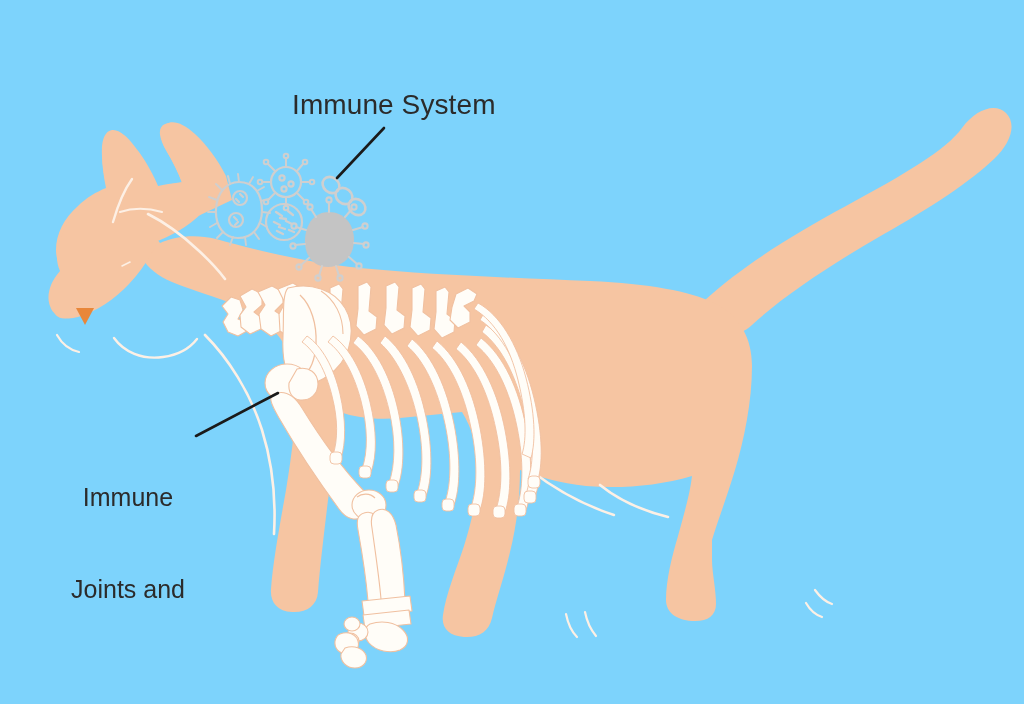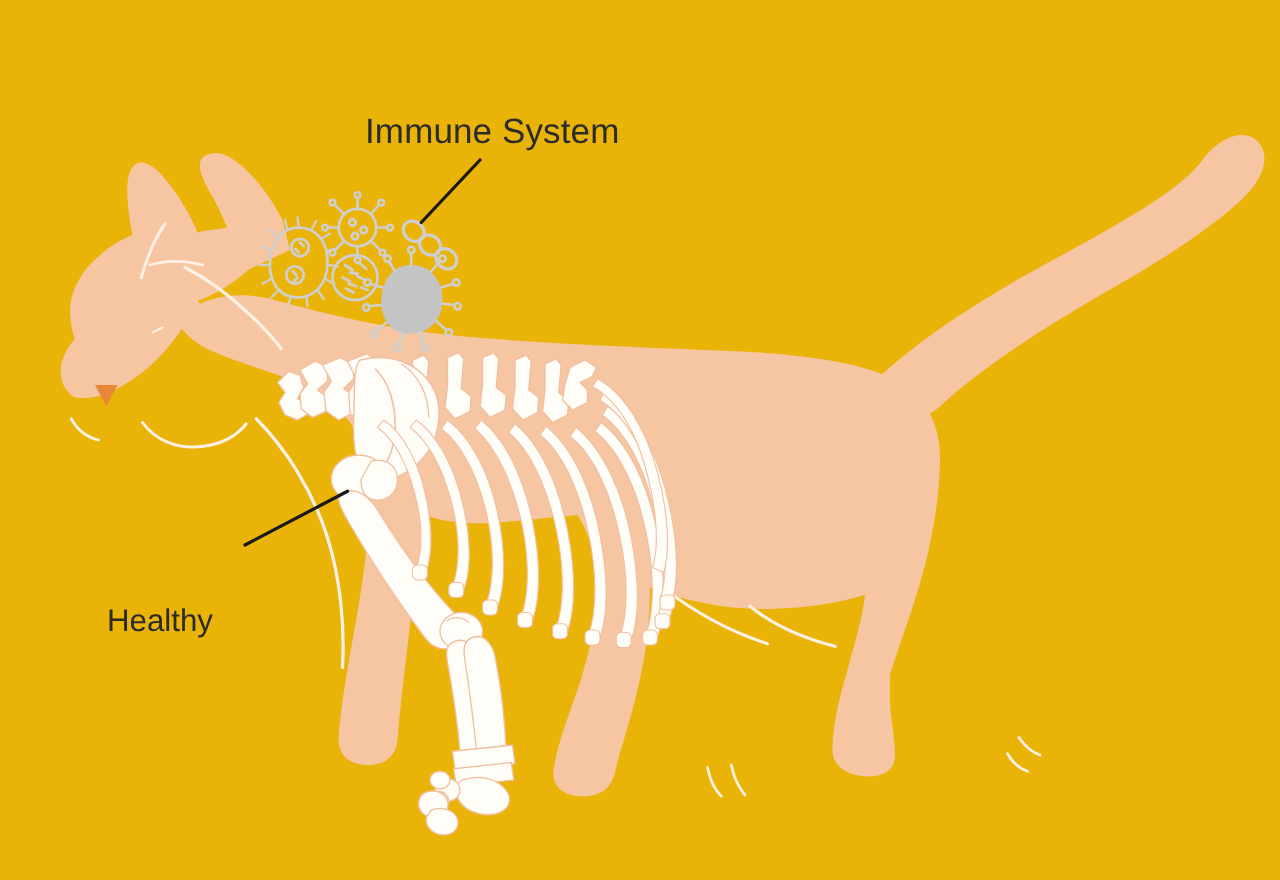--- a/index.html
+++ b/index.html
@@ -4,21 +4,21 @@
 <style>
   html, body {
     margin: 0;
     padding: 0;
     background: #ffffff;
   }
   #canvas {
     position: relative;
     width: 1024px;
     height: 704px;
-    background: #eab308;
+    background: #7dd3fc;
     overflow: hidden;
     font-family: "Liberation Sans", sans-serif;
   }
   #figure {
     position: absolute;
     left: 0;
     top: 0;
     width: 1024px;
     height: 704px;
   }
@@ -369,16 +369,17 @@
 
     <g>
       <line x1="337" y1="178" x2="384" y2="128" stroke="#1a1a1a" stroke-width="2.6" stroke-linecap="round"></line>
       <line x1="196" y1="436" x2="278" y2="393" stroke="#1a1a1a" stroke-width="2.6" stroke-linecap="round"></line>
     </g>
   </svg>
 
   <div class="label" id="label-immune">Immune System</div>
 
   <div class="label" id="label-joints">
-    <div>Healthy</div>
+    <div>Immune</div>
+    <div>Joints and</div>
   </div>
 
 </div>
 
 </body></html>

